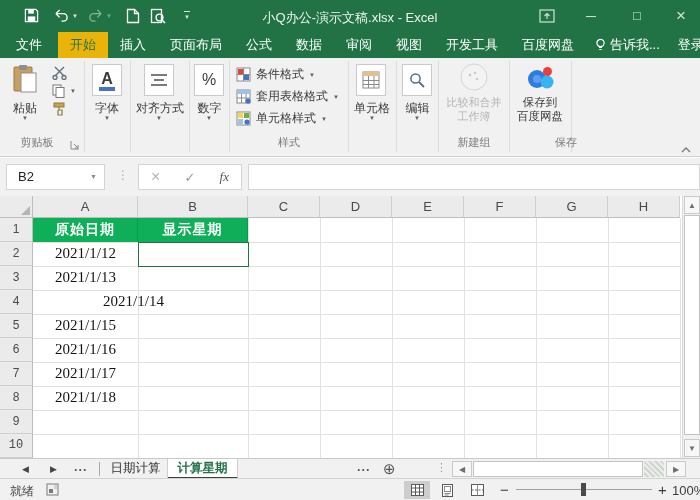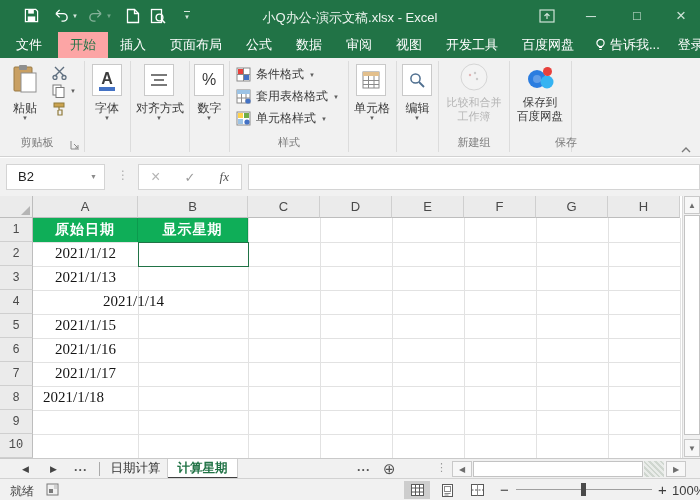--- a/index.html
+++ b/index.html
@@ -9,21 +9,21 @@
   
   .titlebar{left:0;top:0;width:700px;height:32px;background:#217346}
   .title-text{position:absolute;left:0;right:0;top:9px;text-align:center;font-size:13px;color:#eef5f0}
   .qat{position:absolute;top:8px}
   .qcaret{position:absolute;top:13px;font-size:6px;color:#d6e6dd}
   .winctl{position:absolute;top:0;width:30px;height:32px;color:#cfe3d8;text-align:center;line-height:32px;font-size:14px}
   
   .tabbar{left:0;top:32px;width:700px;height:26px;background:#217346;display:flex;align-items:stretch;font-size:13px;color:#fff}
   .mtab{line-height:26px;padding:0 12px;white-space:nowrap}
   .mtab.file{padding:0 16px}
-  .mtab.active{background:#fca5a5;color:#217346}
+  .mtab.active{background:#eab308;color:#217346}
   .mright{margin-left:auto;display:flex;align-items:center;white-space:nowrap}
   .mr-item{line-height:26px;padding:0 9px;display:flex;align-items:center;gap:4px}
   
   .ribbon{left:0;top:58px;width:700px;height:99px;background:#f1f1f1;border-bottom:1px solid #d2d2d2}
   .rdiv{position:absolute;top:3px;height:91px;width:1px;background:#dcdcdc}
   .rlabel{position:absolute;font-size:11px;color:#7a7a7a;text-align:center;white-space:nowrap}
   .rtext{position:absolute;font-size:12px;color:#3c3c3c;text-align:center;white-space:nowrap}
   .rcaret{position:absolute;font-size:6px;color:#5f5f5f}
   .iconbox{position:absolute;width:30px;height:32px;background:#fff;border:1px solid #c9c9c9;display:flex;align-items:center;justify-content:center}
   .stylerow{position:absolute;left:236px;height:17px;display:flex;align-items:center;gap:5px;font-size:12px;color:#3c3c3c;white-space:nowrap}
@@ -337,21 +337,21 @@
     <div class="gl" style="left: 33px; top: 238px; width: 647px; height: 1px;"></div>
     <div class="gl" style="left: 33px; top: 262px; width: 647px; height: 1px;"></div>
     <div class="gcell-green" style="left: 33px; top: 22px; width: 105px;">原始日期</div>
     <div class="gcell-green" style="left: 138px; top: 22px; width: 110px;">显示星期</div>
     <div class="gcell-date" style="left: 33px; top: 46px; width: 105px;">2021/1/12</div>
     <div class="gcell-date" style="left: 33px; top: 70px; width: 105px;">2021/1/13</div>
     <div class="gcell-date" style="left: 33px; top: 94px; width: 105px; margin-left: 48px;">2021/1/14</div>
     <div class="gcell-date" style="left: 33px; top: 118px; width: 105px;">2021/1/15</div>
     <div class="gcell-date" style="left: 33px; top: 142px; width: 105px;">2021/1/16</div>
     <div class="gcell-date" style="left: 33px; top: 166px; width: 105px;">2021/1/17</div>
-    <div class="gcell-date" style="left: 21px; top: 190px; width: 105px;">2021/1/18</div>
+    <div class="gcell-date" style="left: 33px; top: 190px; width: 105px;">2021/1/18</div>
     <div class="selbox" style="left: 138px; top: 46px; width: 111px; height: 25px;"></div>
   </div>
 
 <div class="vscroll">
   <div class="sbtn" style="left:1px;top:0;width:16px;height:18px;line-height:17px;font-size:8px">▲</div>
   <div class="sthumb" style="left:1px;top:19px;width:16px;height:220px"></div>
   <div class="sbtn" style="left:1px;top:243px;width:16px;height:18px;line-height:17px;font-size:8px">▼</div>
 </div>
 
 <div class="tabstrip">

